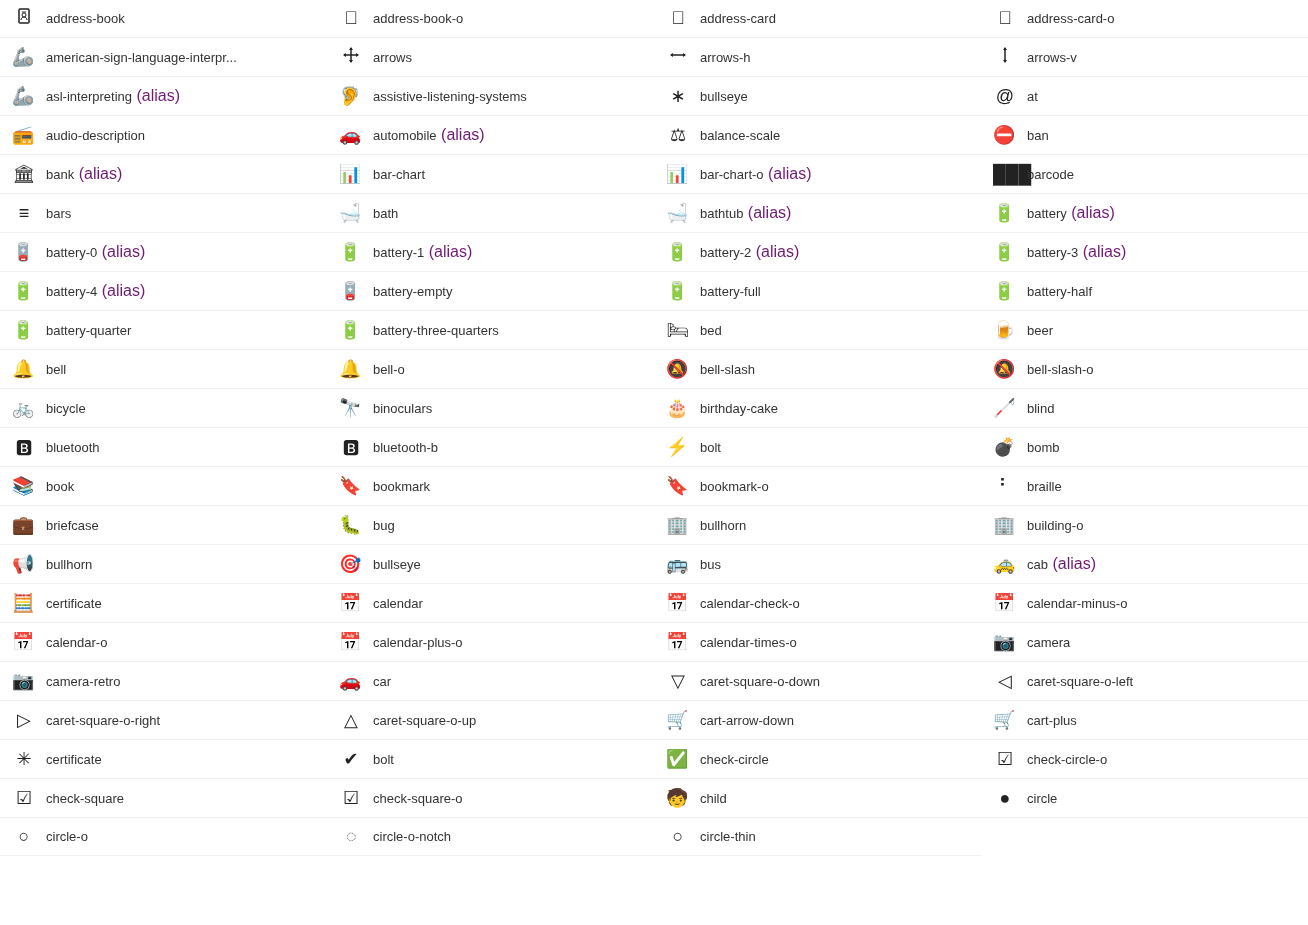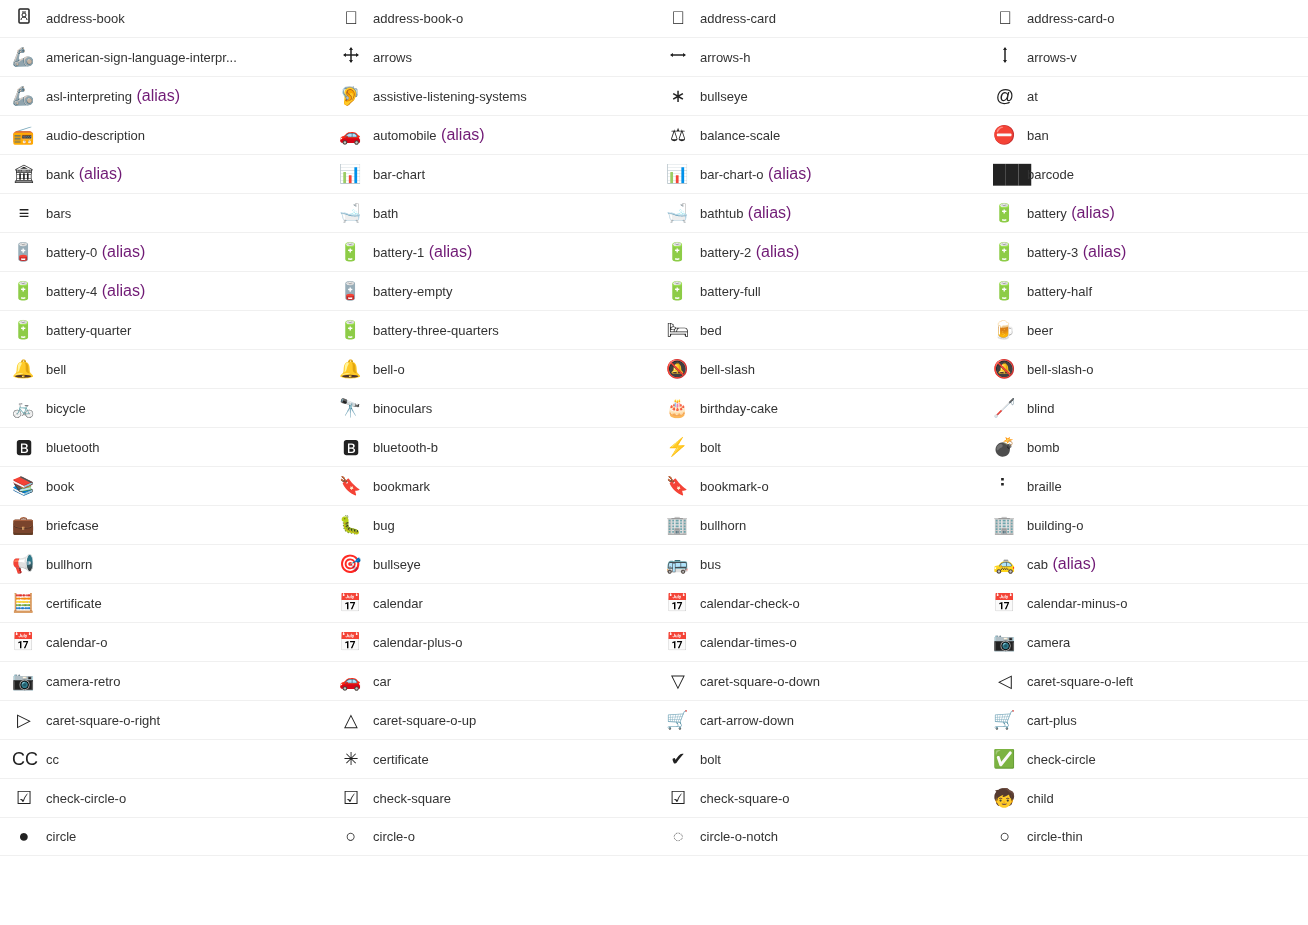--- a/index.html
+++ b/index.html
@@ -359,24 +359,20 @@
     </div>
     <div class="icon-item">
       <span class="icon-glyph">🛒</span>
       <span class="icon-label">cart-arrow-down</span>
     </div>
     <div class="icon-item">
       <span class="icon-glyph">🛒</span>
       <span class="icon-label">cart-plus</span>
     </div>
     <div class="icon-item">
-      <span class="icon-glyph">CC</span>
-      <span class="icon-label">cc</span>
-    </div>
-    <div class="icon-item">
       <span class="icon-glyph">✳</span>
       <span class="icon-label">certificate</span>
     </div>
     <div class="icon-item">
       <span class="icon-glyph">✔</span>
       <span class="icon-label">bolt</span>
     </div>
     <div class="icon-item">
       <span class="icon-glyph">✅</span>
       <span class="icon-label">check-circle</span>

